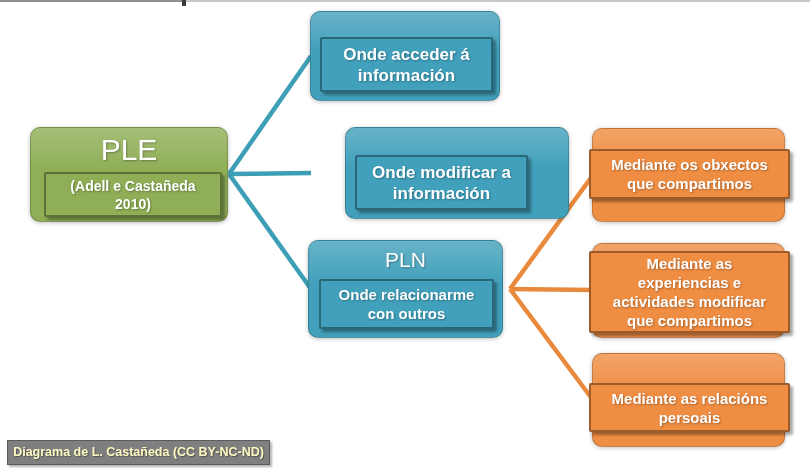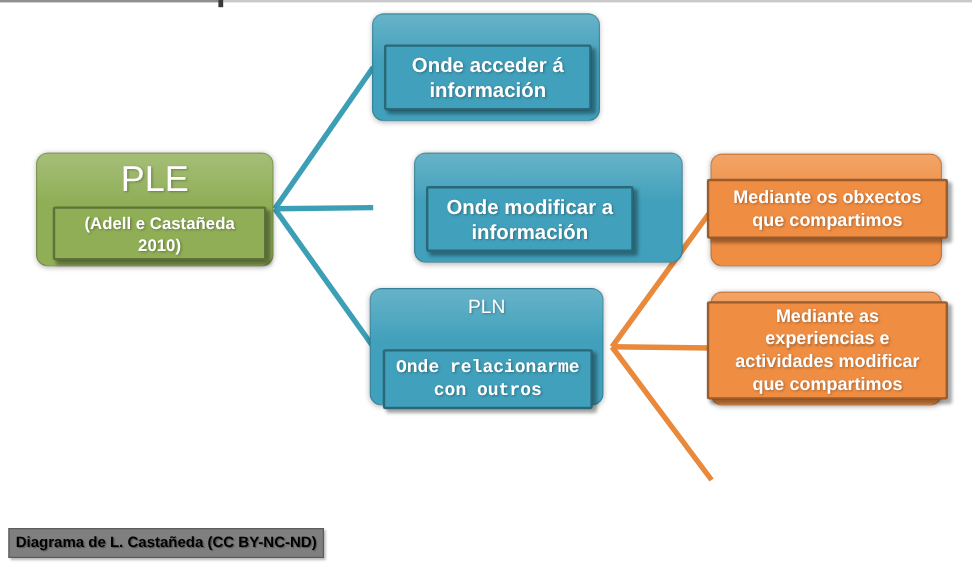--- a/index.html
+++ b/index.html
@@ -61,38 +61,38 @@
   .ple { left: 30px; top: 127px; width: 198px; height: 95px; }
   .ple .node-title { font-size: 30px; padding-top: 5px; }
   .ple .inset { left: 13px; top: 44px; width: 178px; height: 45px; font-size: 14px; line-height: 18px; }
 
   
   .b1 { left: 310px; top: 11px;  width: 190px; height: 90px; }
   .b1 .inset { left: 9px; top: 25px; width: 173px; height: 55px; font-size: 17px; line-height: 21px; }
   .b2 { left: 310px; top: 127px; width: 224px; height: 92px; margin-left: 35px; }
   .b2 .inset { left: 9px; top: 27px; width: 173px; height: 55px; font-size: 17px; line-height: 21px; }
   .b3 { left: 308px; top: 240px; width: 195px; height: 98px; }
-  .b3 .node-title { font-size: 16px; padding-top: 7px; }
-  .b3 .inset { left: 10px; top: 50px; width: 175px; height: 50px; font-size: 15px; line-height: 19px; font-family: Liberation Mono, monospace; }
+  .b3 .node-title { font-size: 21px; padding-top: 7px; }
+  .b3 .inset { left: 10px; top: 38px; width: 175px; height: 50px; font-size: 15px; line-height: 19px; }
 
   
   .o1 { left: 592px; top: 128px; width: 193px; height: 94px; }
   .o1 .inset { left: -4px; top: 20px; width: 201px; height: 50px; font-size: 15px; line-height: 19px; }
   .o2 { left: 592px; top: 243px; width: 193px; height: 95px; }
   .o2 .inset { left: -4px; top: 7px;  width: 201px; height: 82px; font-size: 15px; line-height: 19px; }
   .o3 { left: 592px; top: 353px; width: 193px; height: 94px; }
   .o3 .inset { left: -4px; top: 29px; width: 201px; height: 49px; font-size: 15px; line-height: 19px; }
 
   .credit {
     position: absolute;
     left: 7px; top: 440px; width: 263px; height: 25px;
     background: var(--gray_label, #7F7F7F);
     border: 1px solid #5c5c5c;
     box-shadow: 2px 2px 2px rgba(0,0,0,0.3);
-    color: #000000;
+    color: #fef9c3;
     font-weight: bold;
     font-size: 12.5px;
     line-height: 23px;
     text-align: center;
     box-sizing: border-box;
     text-shadow: 1px 1px 1px rgba(0,0,0,0.35);
   }
 </style>
 </head>
 <body>
@@ -139,16 +139,20 @@
 que compartimos</div>
   </div>
 
   <div class="node orange o2">
     <div class="inset">Mediante as
 experiencias e
 actividades modificar
 que compartimos</div>
   </div>
 
+  <div class="node orange o3">
+    <div class="inset">Mediante as relacións
+persoais</div>
+  </div>
 
   <div class="credit">Diagrama de L. Castañeda (CC BY-NC-ND)</div>
 
 </div>
 
 </body></html>

